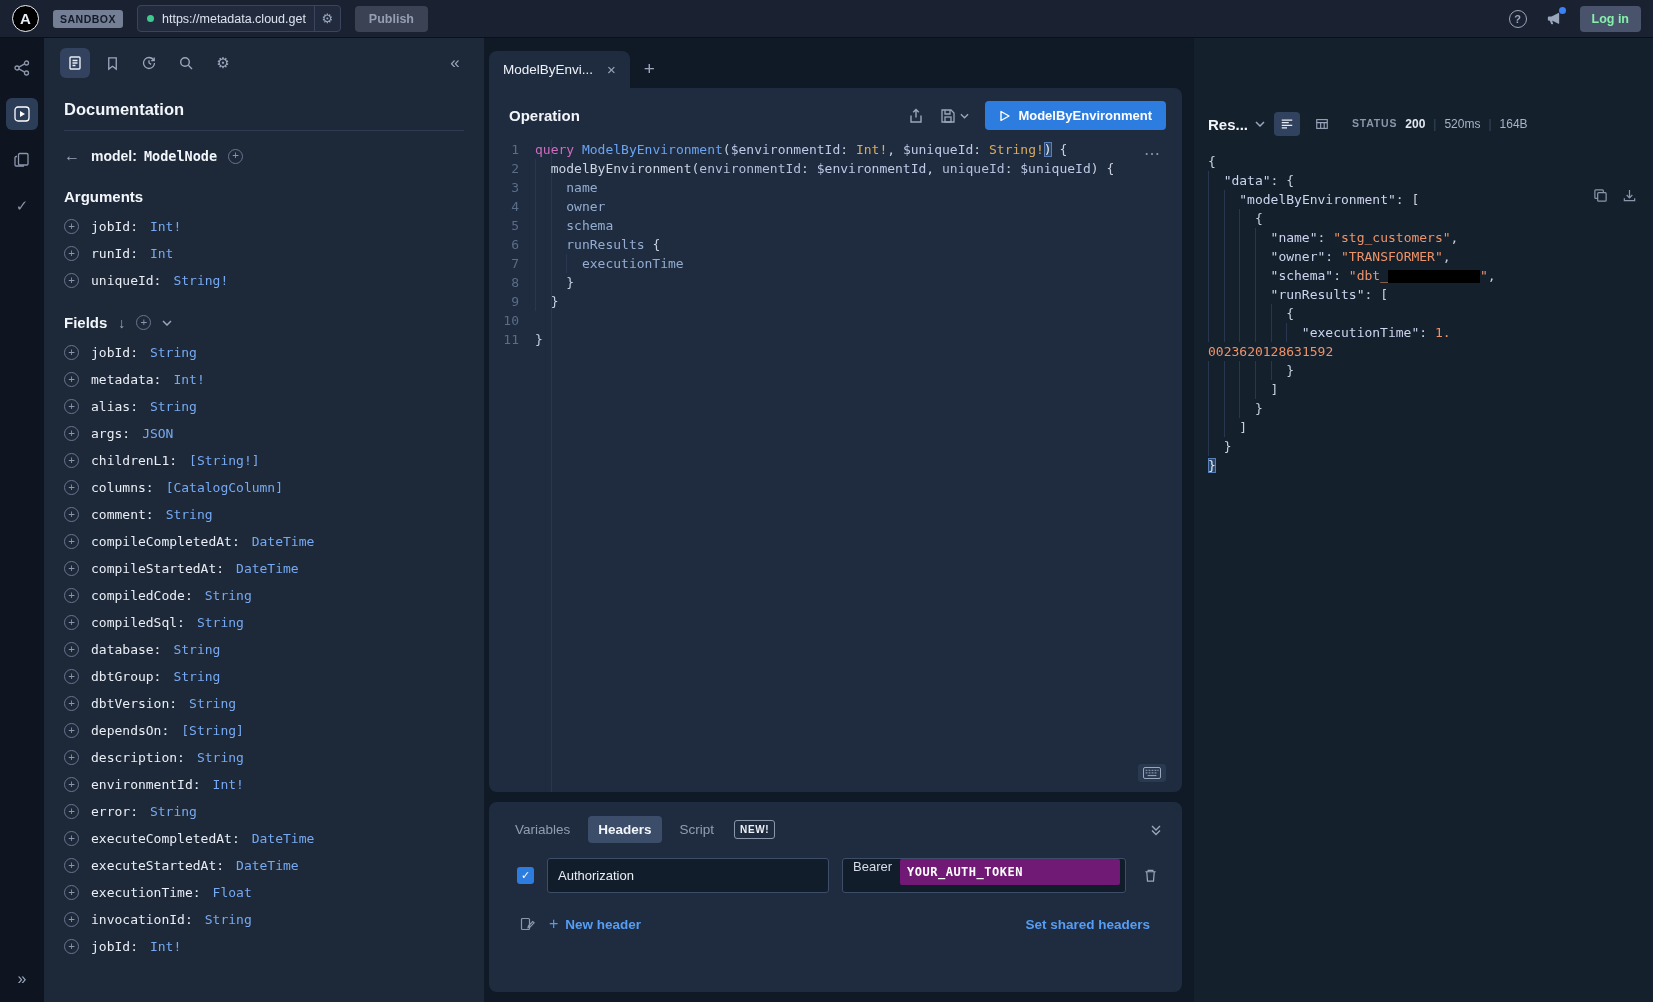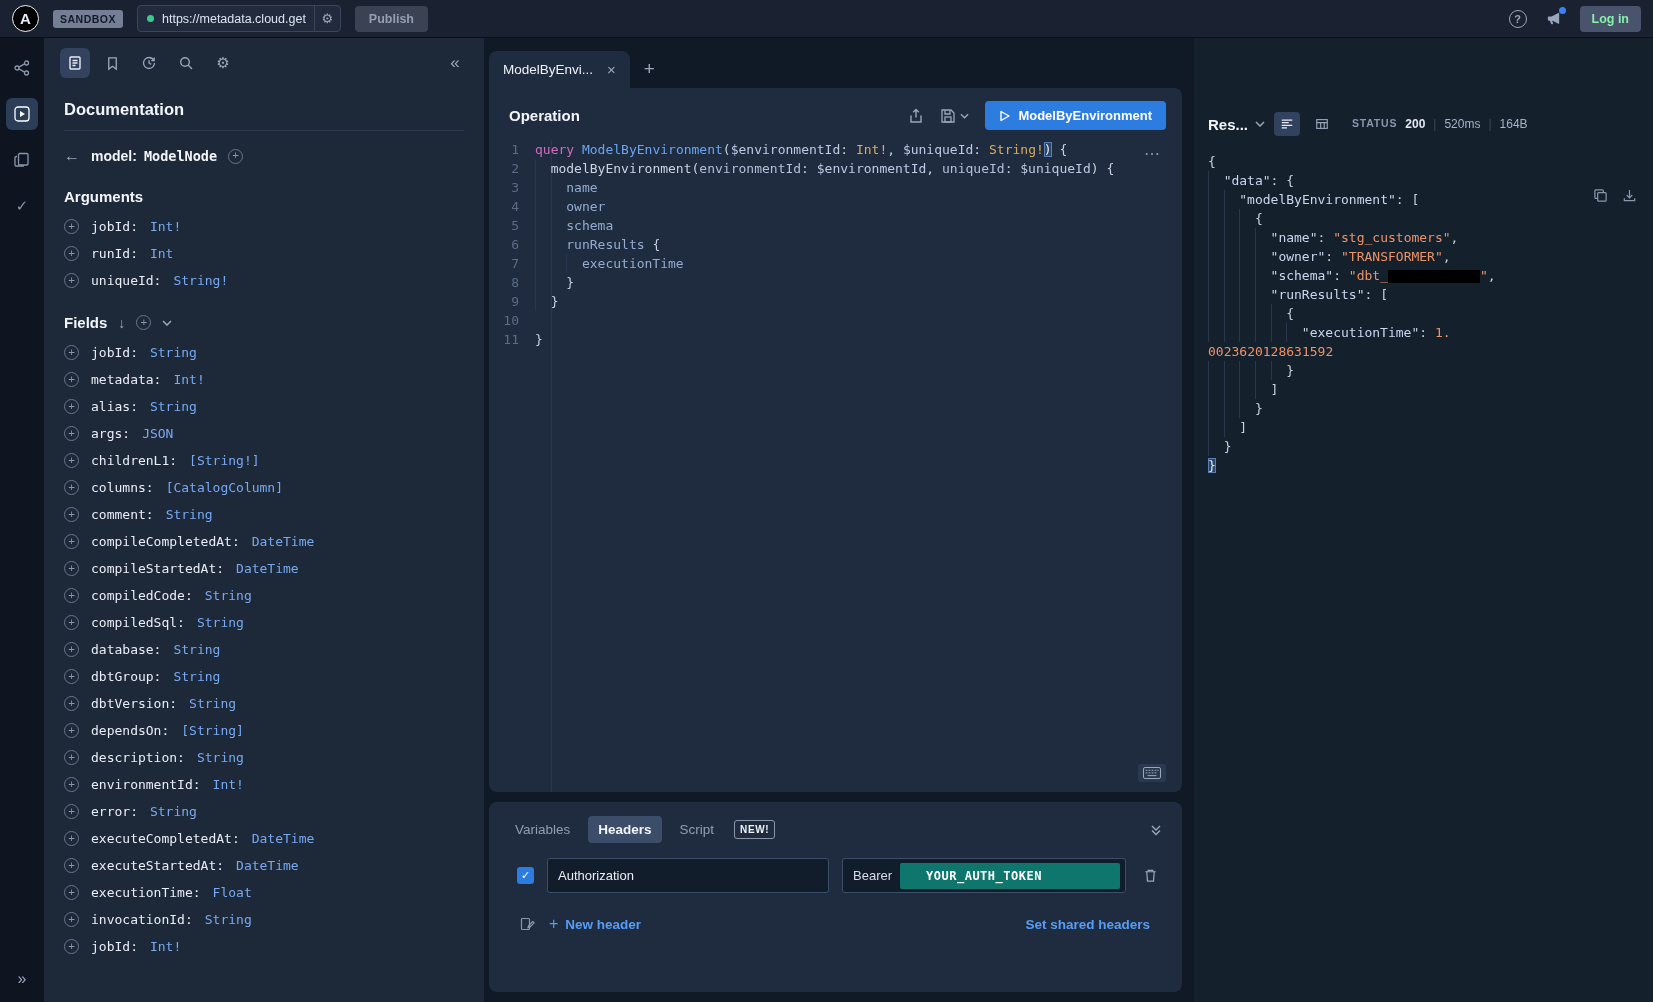--- a/index.html
+++ b/index.html
@@ -98,23 +98,23 @@
 .bottom-card{margin-top:10px;background:#1f2c3f;border-radius:8px;flex:1;min-height:0;padding:14px 16px;display:flex;flex-direction:column;gap:15px;overflow:hidden}
 .req-tabs{display:flex;align-items:center;gap:8px}
 .req-tab{color:#929db2;font-size:13.5px;padding:6px 10px;border-radius:4px}
 .req-tab.active{background:#3c4d6a;color:#f2f5fa;font-weight:700}
 .badge-new{border:1px solid #8b96ab;border-radius:3px;color:#eef1f6;font-size:10px;font-weight:700;letter-spacing:.6px;padding:3px 5px;margin-left:2px}
 .req-collapse{margin-left:auto;color:#9aa6bb;display:flex;padding-right:4px}
 .hdr-row{display:flex;align-items:center;gap:13px;padding:0 8px 0 12px}
 .checkbox{width:17px;height:17px;min-width:17px;background:#2d7ce0;border-radius:3px;display:flex;align-items:center;justify-content:center;color:#fff;font-size:11px}
 .checkbox::after{content:"✓"}
 .key-input{width:282px;height:35px;background:#121d2c;border:1px solid #3e4d68;border-radius:3px;color:#e9edf5;font-size:13px;padding:0 10px;font-family:inherit;outline:none}
-.val-box{flex:1;height:35px;border:1px solid #3e4d68;border-radius:3px;display:flex;align-items:center;gap:8px;padding:0 5px 0 10px;background:#121d2c}
+.val-box{flex:1;height:35px;border:1px solid #3e4d68;border-radius:3px;display:flex;align-items:flex-start;gap:8px;padding:0 5px 0 10px;background:#121d2c}
 .val-prefix{color:#d6dce8;font-size:13px}
-.token-pill{background:#0f766e;color:#fff;font-family:"DejaVu Sans Mono",monospace;font-size:12px;font-weight:700;letter-spacing:.5px;padding:6px 26px;border-radius:2px;flex:1}
+.token-pill{background:#701a75;color:#fff;font-family:"DejaVu Sans Mono",monospace;font-size:12px;font-weight:700;letter-spacing:.5px;padding:6px 7px;border-radius:2px;flex:1}
 .trash-btn{color:#9aa6bb;display:flex;margin-left:4px}
 .hdr-footer{display:flex;align-items:flex-end;gap:14px;padding:8px 16px 0 14px}
 .env-icon{color:#8b96ab;display:flex}
 .link-new-header{color:#569df6;font-weight:700;font-size:13.5px;display:flex;align-items:center;gap:7px}
 .plus-glyph{font-size:16px;font-weight:400;line-height:1}
 .plus-glyph::after{content:"+"}
 .link-shared{margin-left:auto;color:#569df6;font-weight:700;font-size:13.5px}
 
 .response{flex:1;background:#15202d;position:relative;padding:0 14px}
 .resp-header{display:flex;align-items:center;gap:9px;padding-top:74px}

